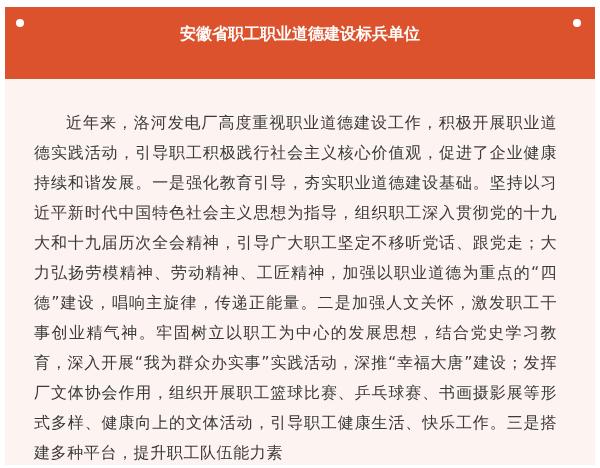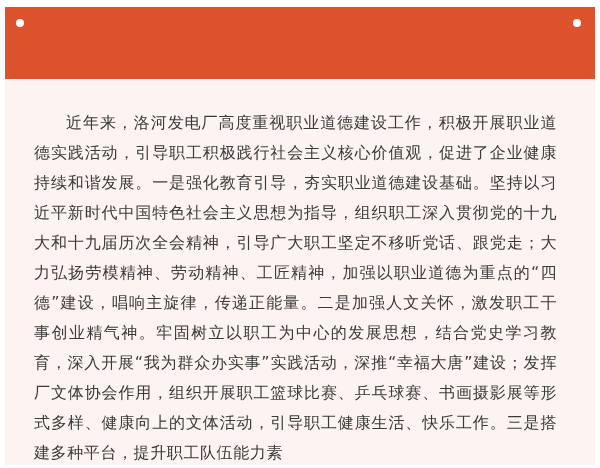--- a/index.html
+++ b/index.html
@@ -63,17 +63,18 @@
       text-align: justify;
       letter-spacing: 0.6px;
     }
   </style>
 </head>
 <body>
 
 <div class="header">
   <span class="dot left"></span>
   <span class="dot right"></span>
+  <span class="title-line">安徽省职工职业道德建设标兵单位</span>
 </div>
 
 <div class="content">
   <p>近年来，洛河发电厂高度重视职业道德建设工作，积极开展职业道德实践活动，引导职工积极践行社会主义核心价值观，促进了企业健康持续和谐发展。一是强化教育引导，夯实职业道德建设基础。坚持以习近平新时代中国特色社会主义思想为指导，组织职工深入贯彻党的十九大和十九届历次全会精神，引导广大职工坚定不移听党话、跟党走；大力弘扬劳模精神、劳动精神、工匠精神，加强以职业道德为重点的“四德”建设，唱响主旋律，传递正能量。二是加强人文关怀，激发职工干事创业精气神。牢固树立以职工为中心的发展思想，结合党史学习教育，深入开展“我为群众办实事”实践活动，深推“幸福大唐”建设；发挥厂文体协会作用，组织开展职工篮球比赛、乒乓球赛、书画摄影展等形式多样、健康向上的文体活动，引导职工健康生活、快乐工作。三是搭建多种平台，提升职工队伍能力素</p>
 </div>
 
 </body></html>

